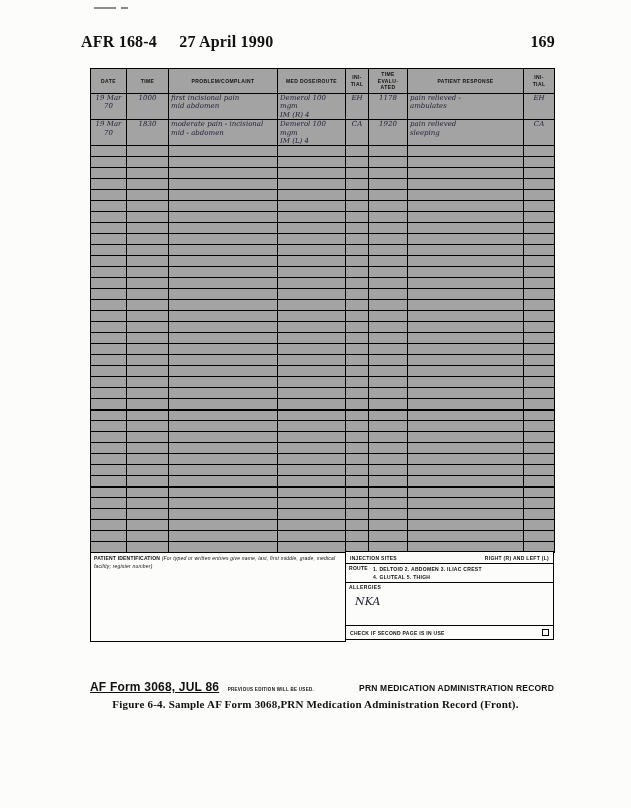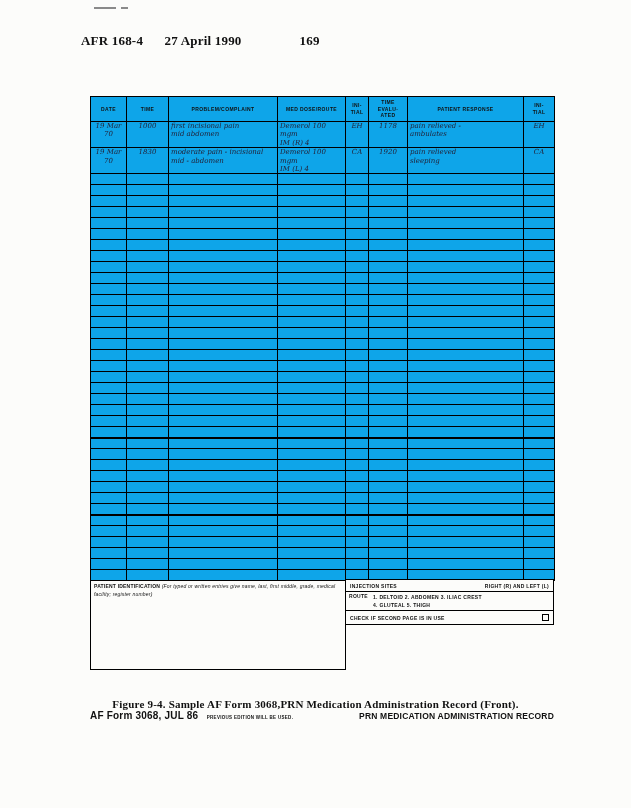--- a/index.html
+++ b/index.html
@@ -8,30 +8,30 @@
   .page {
     position:relative; width:631px; height:808px; margin:0 auto;
     background:#fcfcfa; overflow:hidden;
   }
   .scan-mark { position:absolute; background:#8a8a8a; height:2px; }
   .scan-mark.m1 { left:94px; top:7px; width:22px; }
   .scan-mark.m2 { left:121px; top:7px; width:7px; }
 
   .doc-header {
     position:absolute; top:33px; left:81px; right:76px;
-    display:flex; align-items:baseline;
-    font-family:"Liberation Serif", serif; font-weight:bold; font-size:13px;
+    display:flex; justify-content:space-between; align-items:baseline;
+    font-family:"Liberation Serif", serif; font-weight:bold; font-size:16px;
     letter-spacing:0.2px;
     gap:40px;
   }
   .doc-header .left-group span { margin-right:18px; }
 
   .form-wrap { position:absolute; left:90px; top:68px; width:466px; }
 
-  table { border-collapse:collapse; width:464px; table-layout:fixed; background:#0ea5e9;margin-top:28px; }
+  table { border-collapse:collapse; width:464px; table-layout:fixed; background:#a3a3a3; }
   th, td { border:1px solid #000; padding:0 2px; overflow:hidden; }
   thead th {
     font-size:5px; font-weight:bold; text-align:center; vertical-align:middle;
     white-space:pre-line; height:25px; line-height:1.35; letter-spacing:0.4px; padding:1px;
   }
   tbody td { height:11px; font-size:7px; vertical-align:top; }
   tr.entry-row td { height:17px; }
   tr.thick-top td { border-top:2px solid #000; }
   .hw {
     font-family:"DejaVu Serif", serif; font-style:italic;
@@ -68,21 +68,21 @@
   .check-row {
     height:15px; display:flex; align-items:center; justify-content:space-between;
     font-size:5px; font-weight:bold; padding:0 4px; letter-spacing:0.3px;
   }
   .checkbox { width:7px; height:7px; border:1px solid #000; display:inline-block; }
 
   .footer-row {
     width:464px; margin-top:4px; display:flex; justify-content:space-between;
     align-items:baseline;
   }
-  .form-number { font-size:10px; font-weight:bold; letter-spacing:0.2px; }
+  .form-number { font-size:12px; font-weight:bold; letter-spacing:0.2px;text-decoration:underline; }
   .previous-edition { font-size:4.5px; font-weight:bold; margin-left:4px; letter-spacing:0.3px; }
   .form-title { font-size:8.5px; font-weight:bold; letter-spacing:0.2px;margin-top:37px; }
 
   .figure-caption {
     position:absolute; left:0; right:0; top:698px; text-align:center;
     font-family:"Liberation Serif", serif; font-weight:bold; font-size:11px;
     letter-spacing:0.2px;
   }
 </style>
 </head>
@@ -538,32 +538,36 @@
       <div class="right-col">
         <div class="inj-row">
           <span>INJECTION SITES</span>
           <span>RIGHT (R) AND LEFT (L)</span>
         </div>
         <div class="route-row">
           <span class="route-label">ROUTE</span>
           <span class="route-lines">1. DELTOID   2. ABDOMEN   3. ILIAC CREST
 4. GLUTEAL   5. THIGH</span>
         </div>
+        <div class="allergies-box">
+          <div class="allergies-label">ALLERGIES</div>
+          <div class="allergies-value hw">NKA</div>
+        </div>
         <div class="check-row">
           <span>CHECK IF SECOND PAGE IS IN USE</span>
           <span class="checkbox"></span>
         </div>
       </div>
     </div>
 
     <div class="footer-row">
       <div>
         <span class="form-number">AF Form 3068, JUL 86</span>
         <span class="previous-edition">PREVIOUS EDITION WILL BE USED.</span>
       </div>
       <div class="form-title">PRN MEDICATION ADMINISTRATION RECORD</div>
     </div>
 
   </div>
 
-  <div class="figure-caption">Figure 9-4.  Sample AF Form 3068,PRN Medication Administration Record (Front).</div>
+  <div class="figure-caption">Figure 6-4.  Sample AF Form 3068,PRN Medication Administration Record (Front).</div>
 
 </div>
 
 </body></html>

